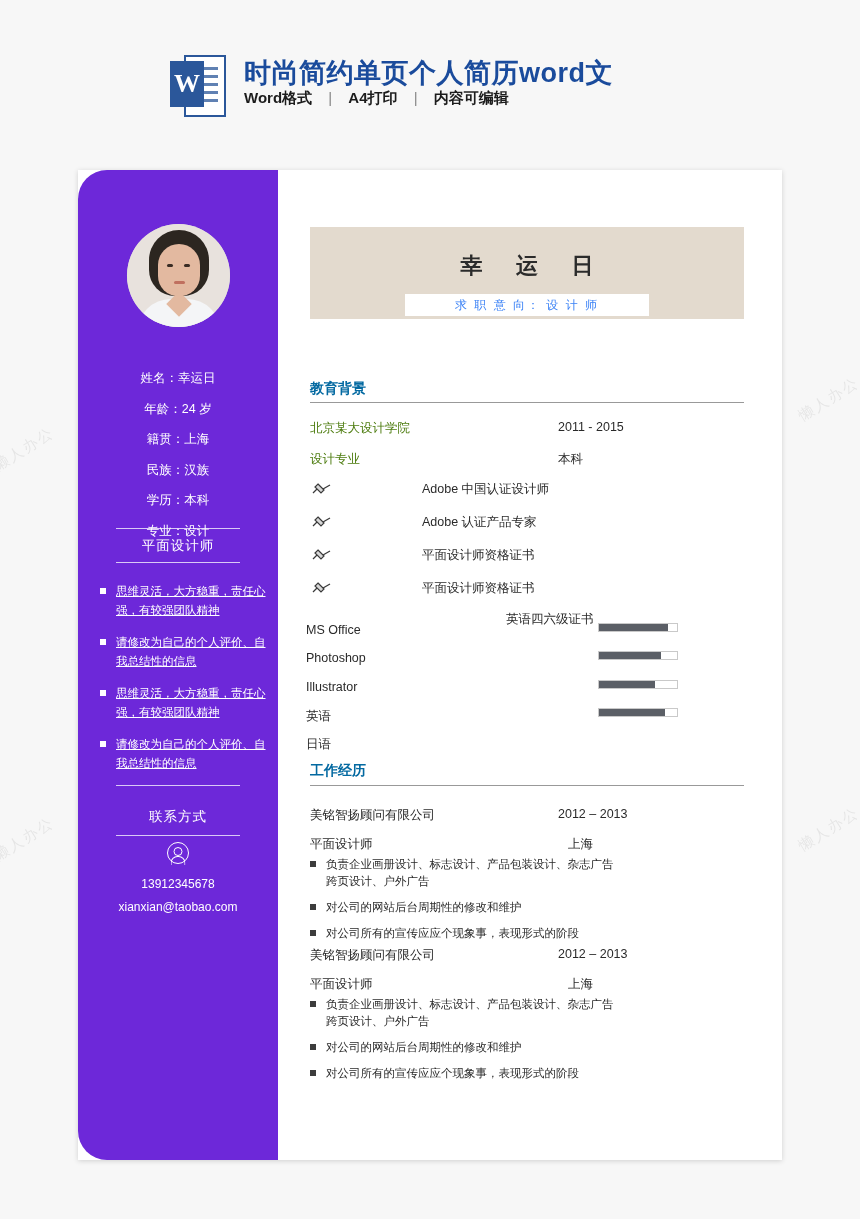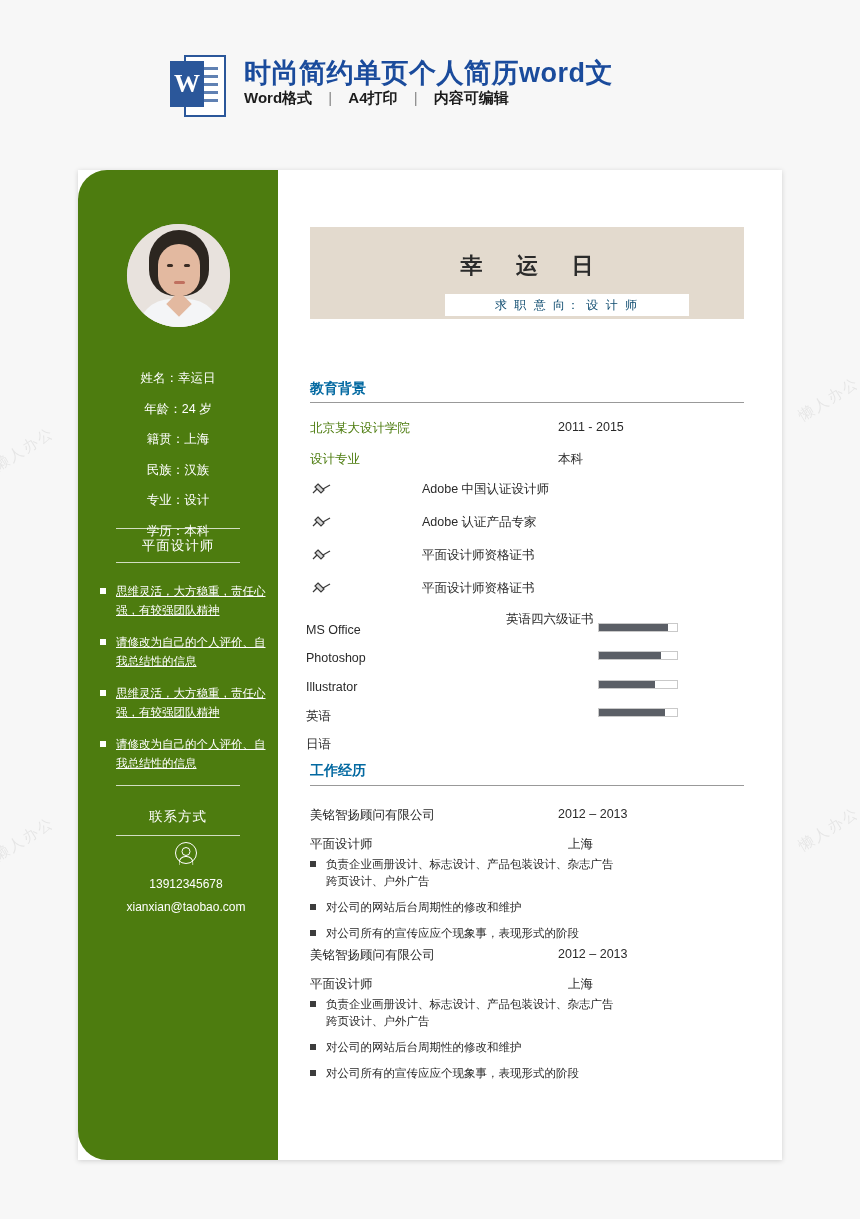--- a/index.html
+++ b/index.html
@@ -77,21 +77,21 @@
     left: 78px; top: 170px;
     width: 704px; height: 990px;
     background: #ffffff;
     box-shadow: 0 1px 5px rgba(0,0,0,.16);
     overflow: hidden;
   }
   .left-col {
     position: absolute;
     left: 0; top: 0;
     width: 238px; height: 100%;
-    background: #4d7c0f;
+    background: #6d28d9;
     color: #ffffff;
     border-radius: 29px;
   }
   .right-col {
     position: absolute;
     left: 200px; top: 0;
     right: 0; height: 100%;
     background: #fff;
   }
 
@@ -187,21 +187,21 @@
   .bullets .b::before {
     content: "";
     position: absolute;
     left: 0; top: 6px;
     width: 6px; height: 6px;
     background: #fff;
   }
 
   .contact {
     position: absolute;
-    left: 8px; top: 672px;
+    left: 0; top: 672px;
     width: 200px;
     text-align: center;
   }
   .contact .icon {
     display: inline-block;
     width: 22px; height: 22px;
     border: 1.4px solid #fff;
     border-radius: 50%;
     position: relative;
   }
@@ -243,26 +243,25 @@
     color: #2b2b2b;
     text-indent: 14px;
     font-family: "Liberation Serif", serif;
     font-weight: 600;
   }
   .name-card .target {
     position: absolute;
     left: 95px; top: 67px;
     width: 244px; height: 22px;
     background: #fff;
-    color: #0c4a6e;
+    color: #3b82f6;
     font-size: 12px;
     line-height: 22px;
     text-align: center;
     letter-spacing: 2px;
-    margin-left: 40px;
   }
 
   .sec-title {
     position: absolute;
     font-size: 14px;
     color: #0369a1;
     font-weight: bold;
   }
   .sec-rule {
     position: absolute;
@@ -364,22 +363,22 @@
         <div class="mouth"></div>
         <div class="body"></div>
         <div class="collar"></div>
       </div>
 
       <div class="info-list">
         <div class="row">姓名：幸运日</div>
         <div class="row">年龄：24 岁</div>
         <div class="row">籍贯：上海</div>
         <div class="row">民族：汉族</div>
+        <div class="row">学历：本科</div>
         <div class="row">专业：设计</div>
-        <div class="row">学历：本科</div>
       </div>
 
       <div class="left-divider" style="top:358px;"></div>
       <div class="left-heading" style="top:367px;">平面设计师</div>
       <div class="left-divider" style="top:392px;"></div>
 
       <div class="bullets">
         <div class="b">思维灵活，大方稳重，责任心强，有较强团队精神</div>
         <div class="b">请修改为自己的个人评价、自我总结性的信息</div>
         <div class="b">思维灵活，大方稳重，责任心强，有较强团队精神</div>

